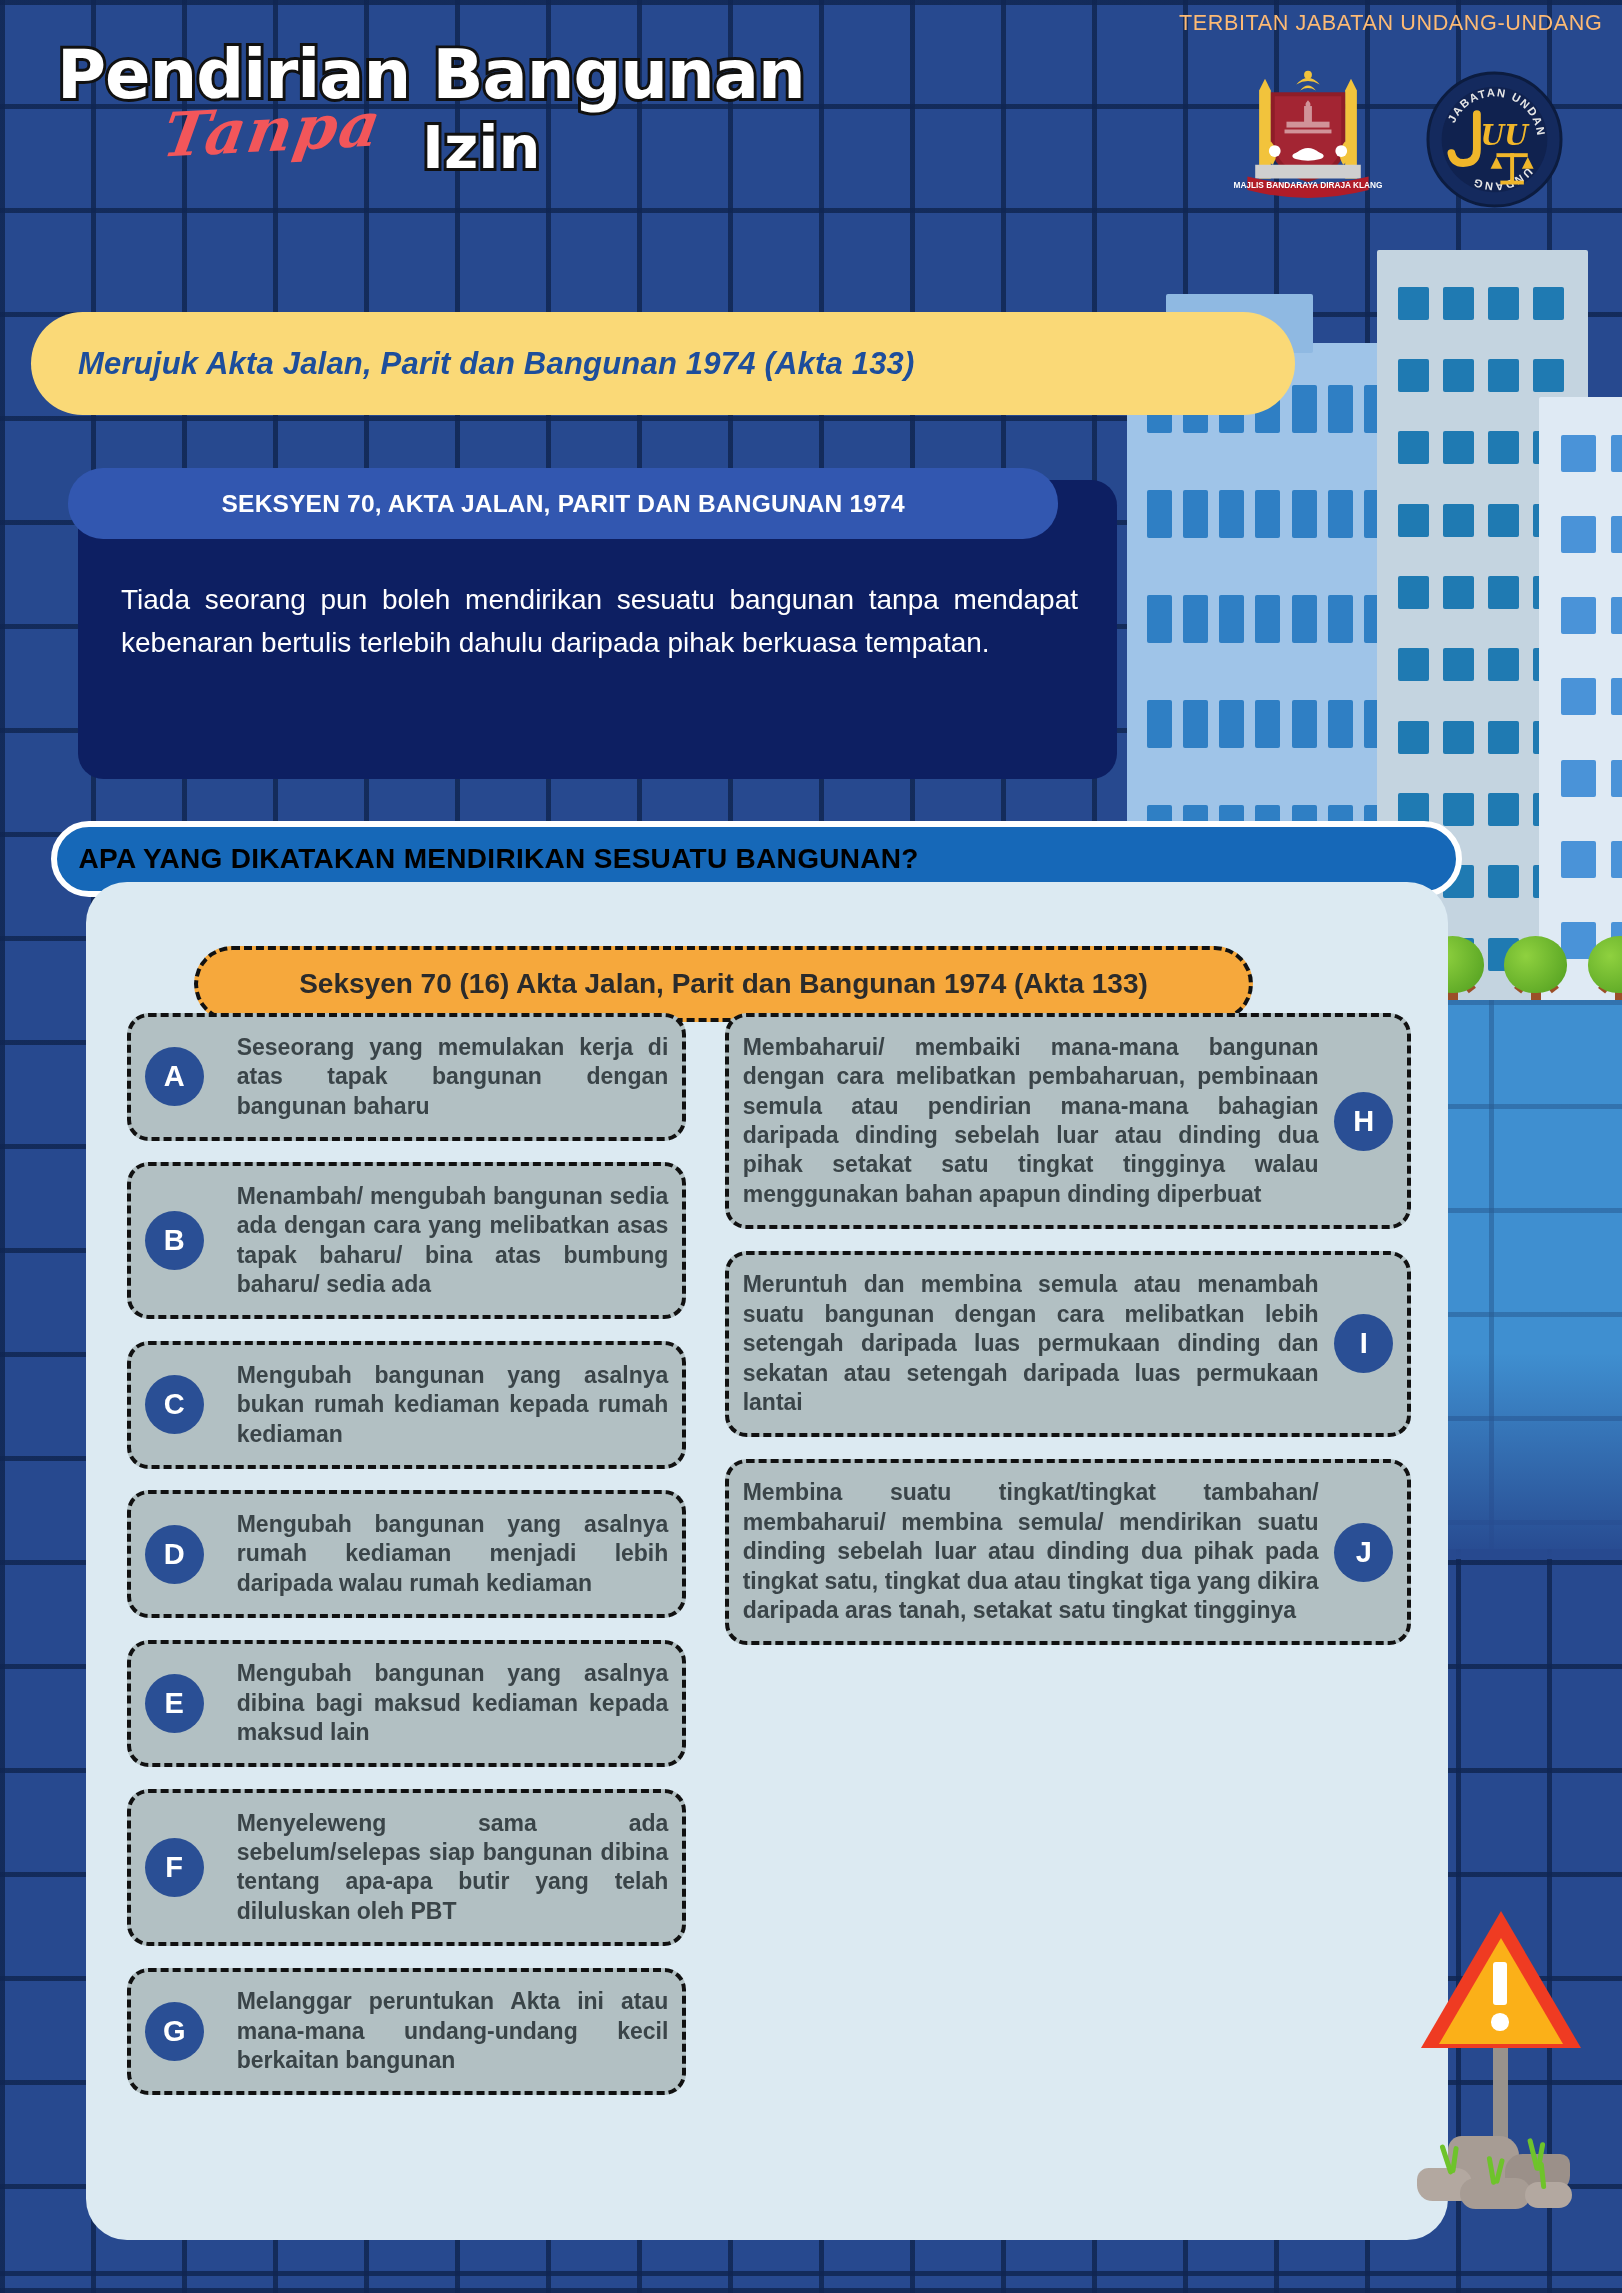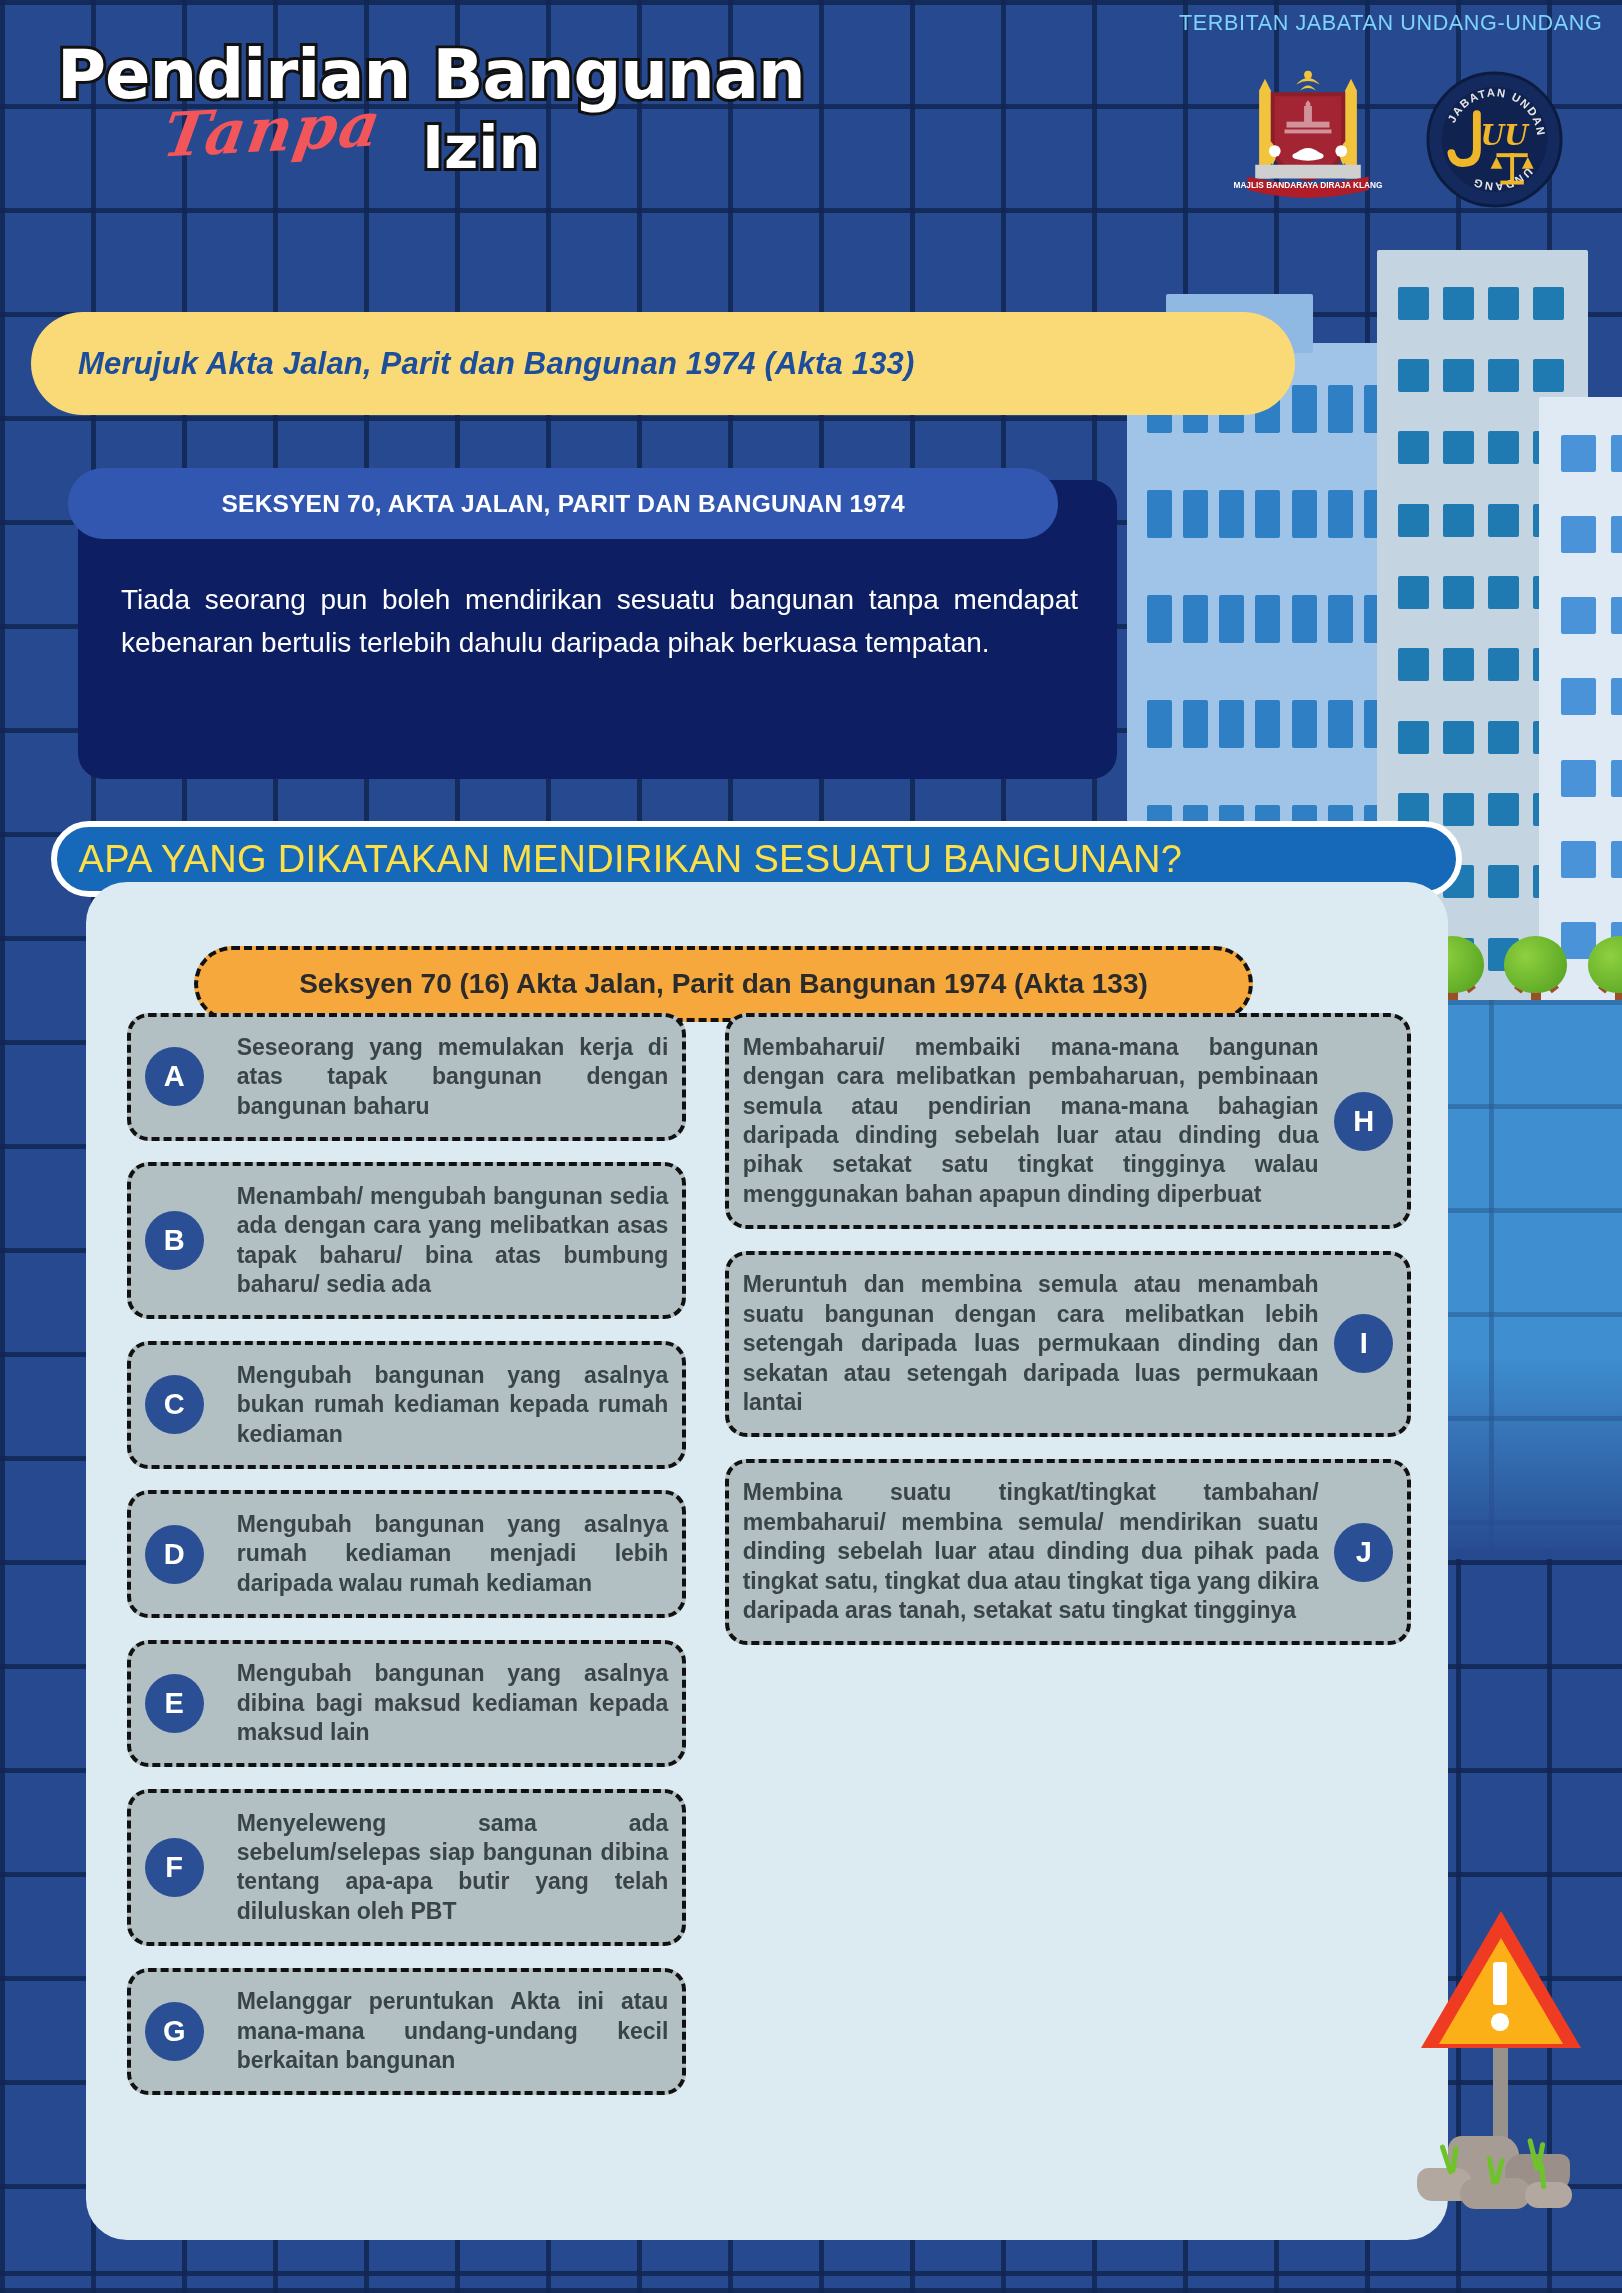--- a/index.html
+++ b/index.html
@@ -74,21 +74,21 @@
   }
   .tree .branch-l, .tree .branch-r {
     position:absolute; width:8.8px; height:21.6px; background:#9b4f28; top:35px;
   }
   .tree .branch-l { left:15.7px; transform: rotate(38deg); }
   .tree .branch-r { left:40px; transform: rotate(-38deg); }
 
   
   #publisher {
     position: absolute; right: 19.6px; top: 9.8px;
-    color: #7dd3fc; font-size: 21.6px; letter-spacing: 0.6px;
+    color: #fdba74; font-size: 21.6px; letter-spacing: 0.6px;
     font-family: "Liberation Sans", sans-serif;
   }
   #title-wrap { position: absolute; left: 57px; top: 41px; width: 843px; }
   #title-line1 {
     font-size: 67px; font-weight: 700; color: #ffffff;
     letter-spacing: -1px; line-height: 1.02;
     -webkit-text-stroke: 5.9px #111111;
     paint-order: stroke fill;
     font-family: "DejaVu Sans", sans-serif;
   }
@@ -147,21 +147,21 @@
 
   
   #q-banner {
     position: absolute; left: 51px; top: 821px;
     width: 1411px; height: 76px;
     background: #1668b8; border: 6.9px solid #ffffff;
     border-radius: 41px;
     display: flex; align-items: center; padding-left: 21.6px;
   }
   #q-banner span {
-    color: #fde047; font-size: 38px; font-weight: 400; letter-spacing: 0.3px;
+    color: #000000; font-size: 28px; font-weight: 700; letter-spacing: 0.3px;
   }
 
   
   #panel {
     position: absolute; left: 86px; top: 882px;
     width: 1362px; height: 1358px;
     background: #dceaf2; border-radius: 41px;
   }
 
   #orange-chip {

